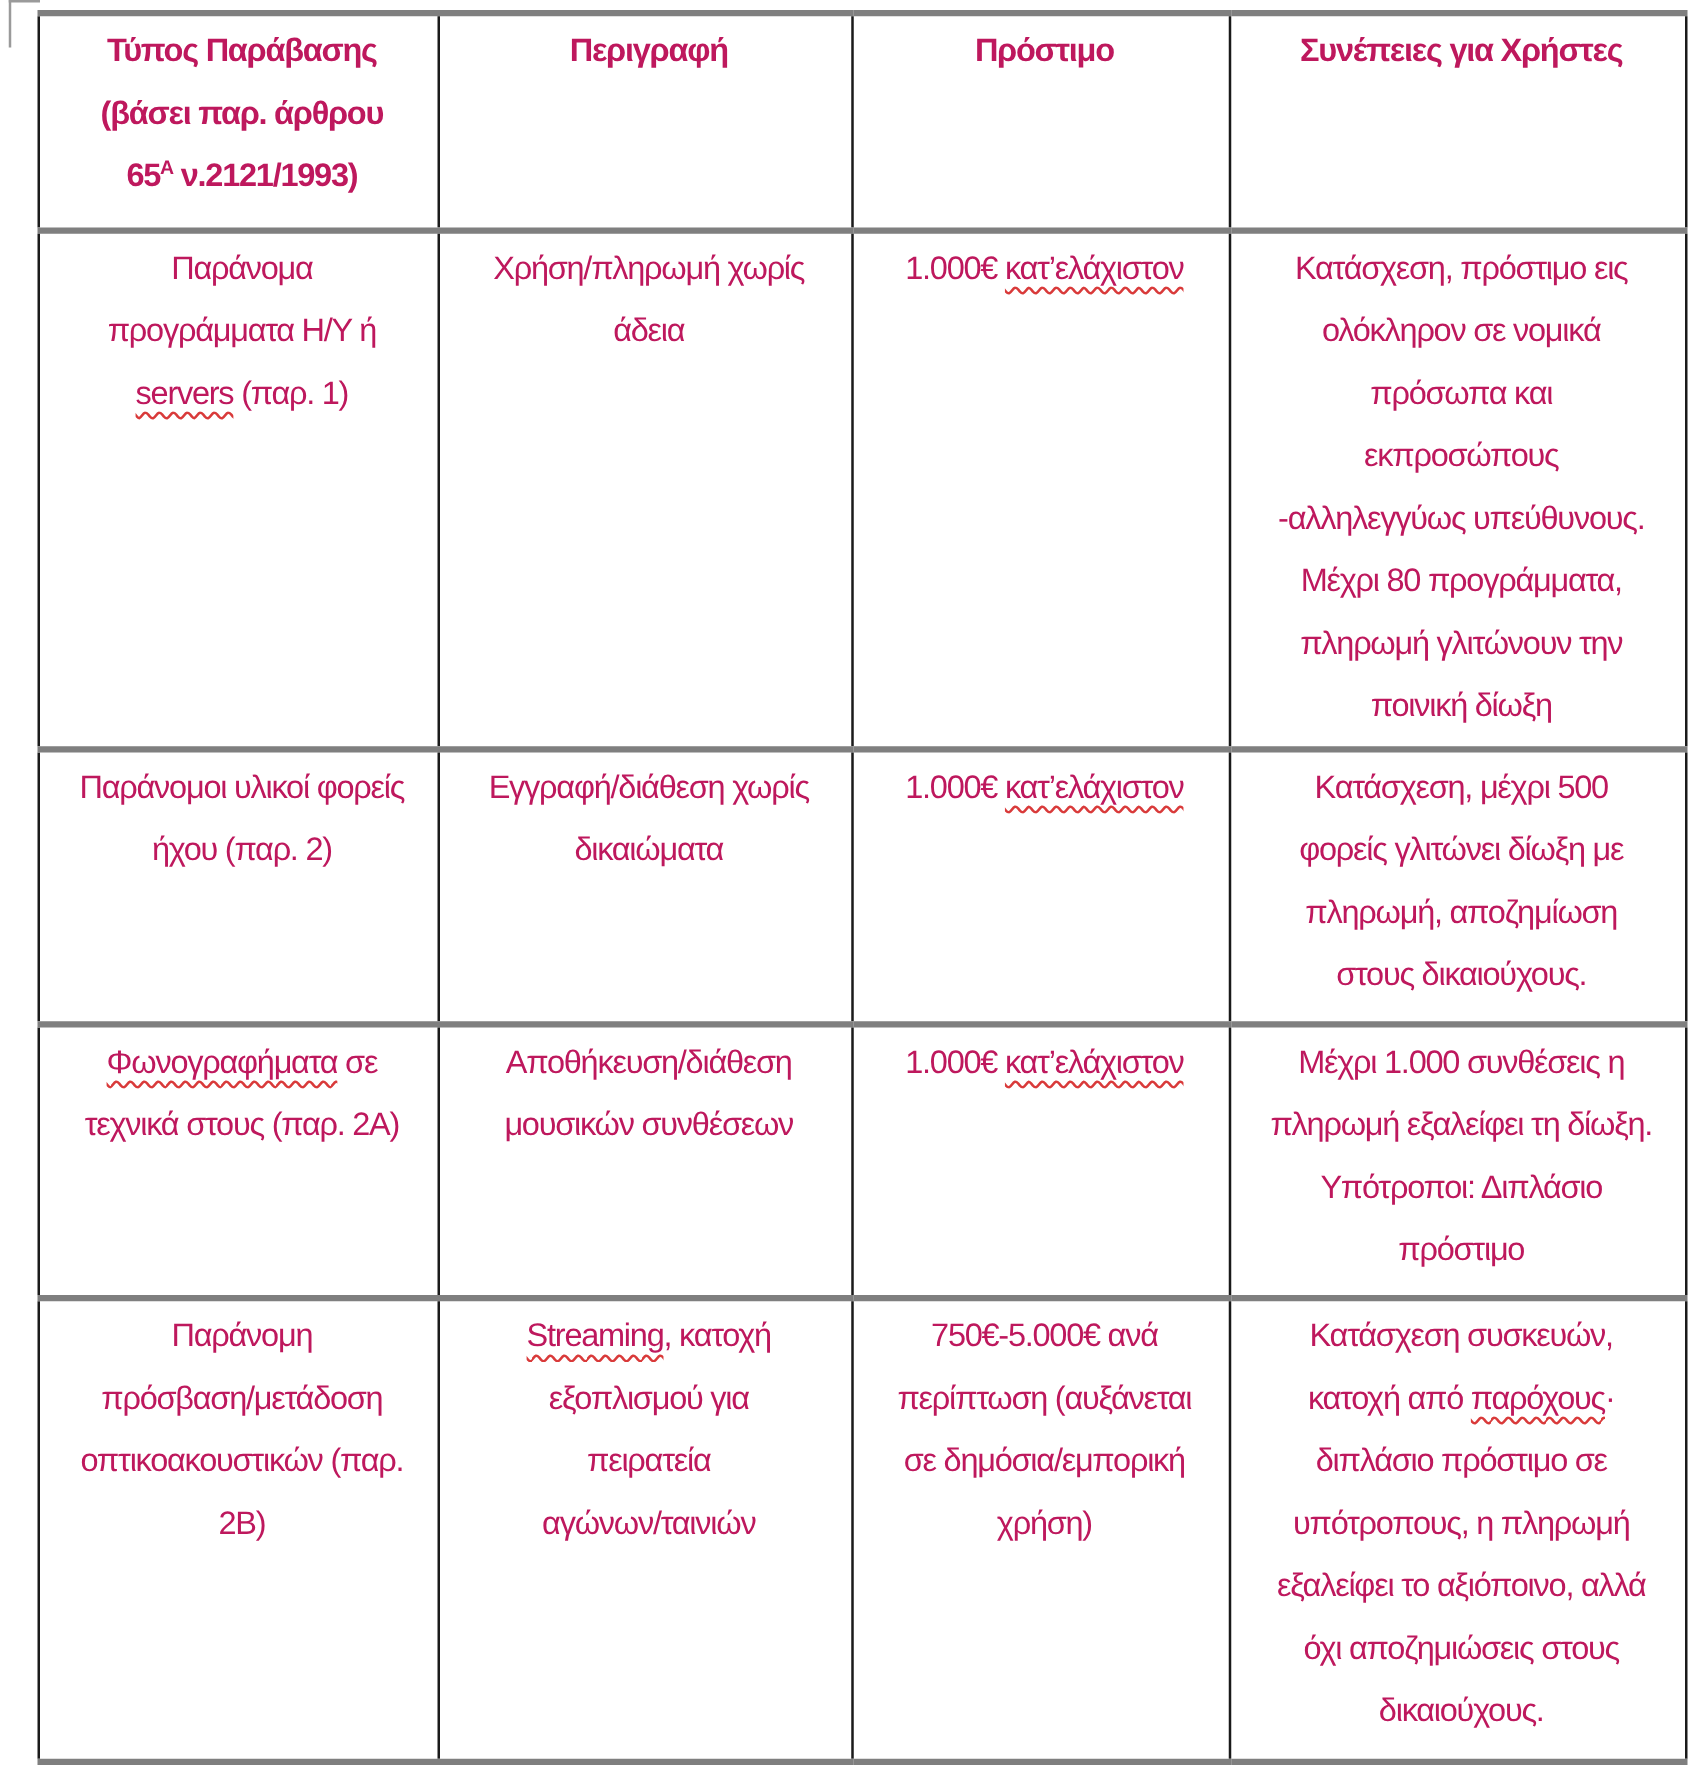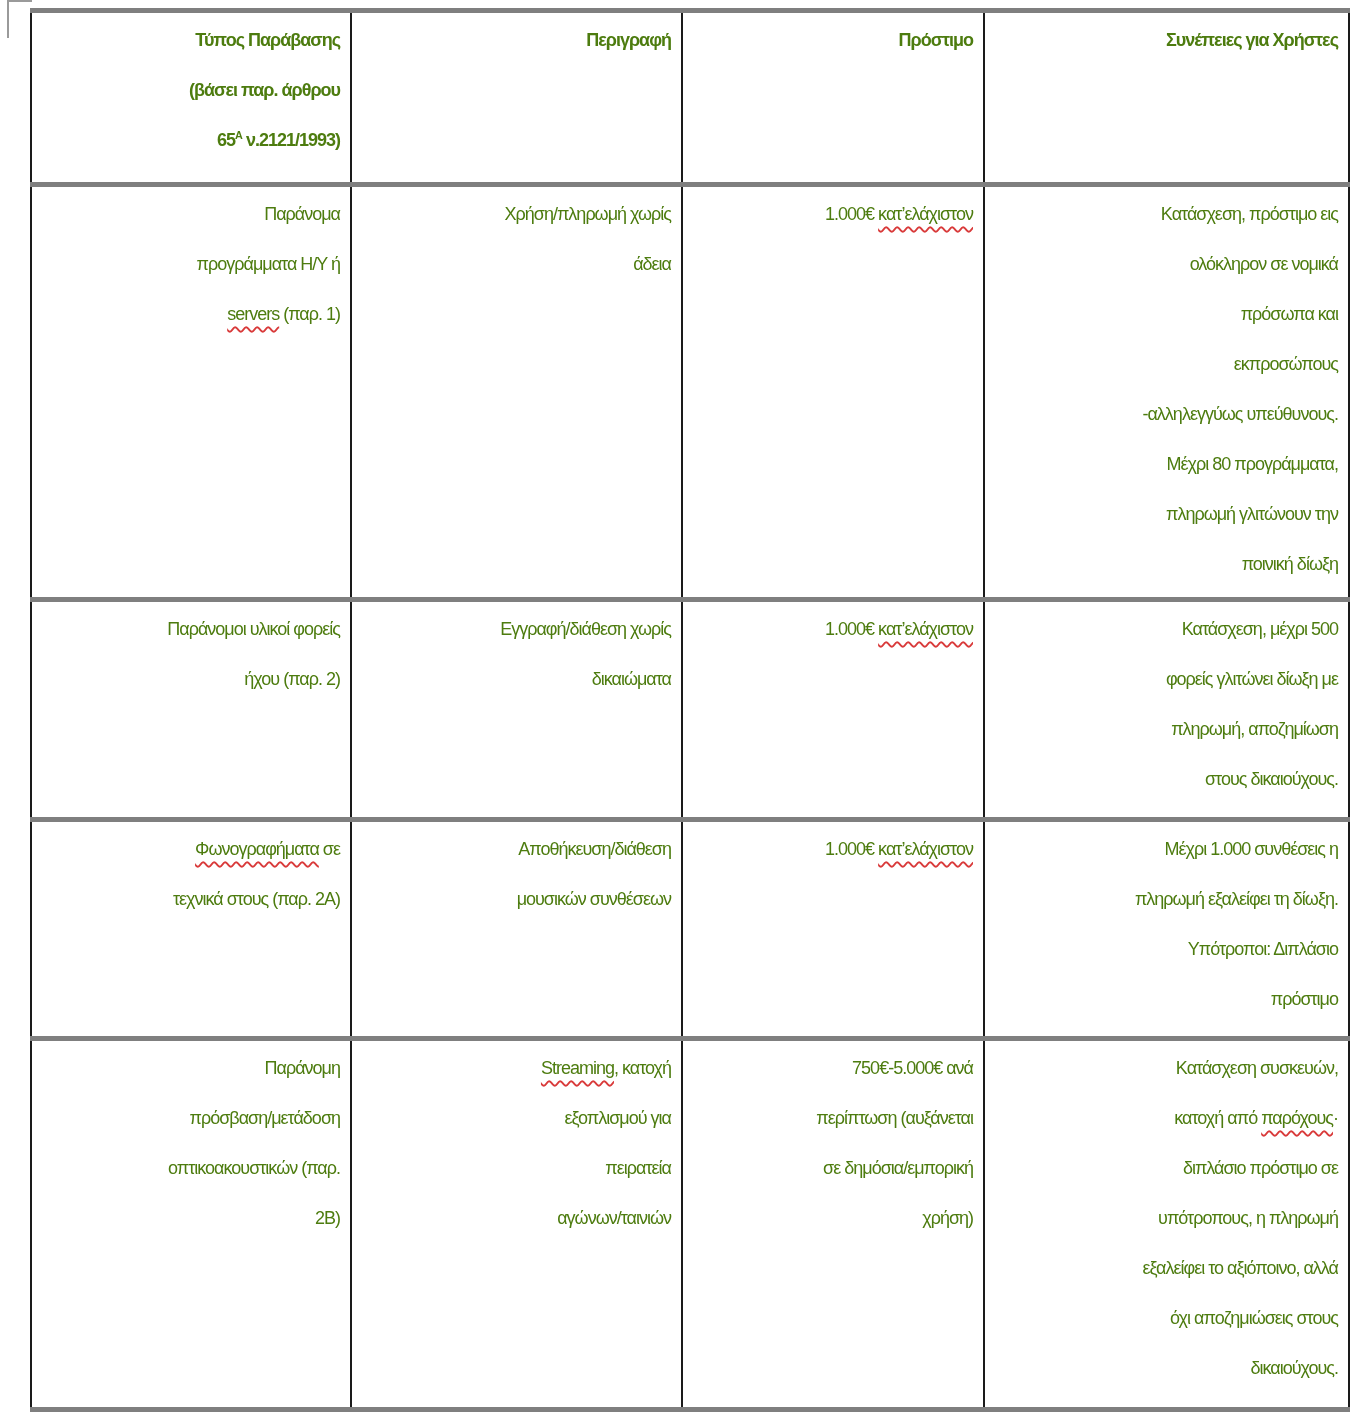--- a/index.html
+++ b/index.html
@@ -29,26 +29,26 @@
   col.c3 { width: 302px; }
   col.c4 { width: 365px; }
 
   table.penalties th,
   table.penalties td {
     border-top: 5px solid #7f7f7f;
     border-bottom: 5px solid #7f7f7f;
     border-left: 2px solid #1a1a1a;
     border-right: 2px solid #1a1a1a;
     vertical-align: top;
-    text-align: right;
+    text-align: center;
     padding: 2px 10px 8px 15px;
-    font-size: 18px;
+    font-size: 26px;
     line-height: 50px;
     letter-spacing: -1px;
-    color: #4d7c0f;
+    color: #be185d;
     white-space: pre;
     overflow: hidden;
   }
   table.penalties th { font-weight: bold; }
 
   tr.row-header   { height: 174px; }
   tbody tr:nth-child(1) { height: 411px; }
   tbody tr:nth-child(2) { height: 220px; }
   tbody tr:nth-child(3) { height: 219px; }
   tbody tr:nth-child(4) { height: 371px; }

